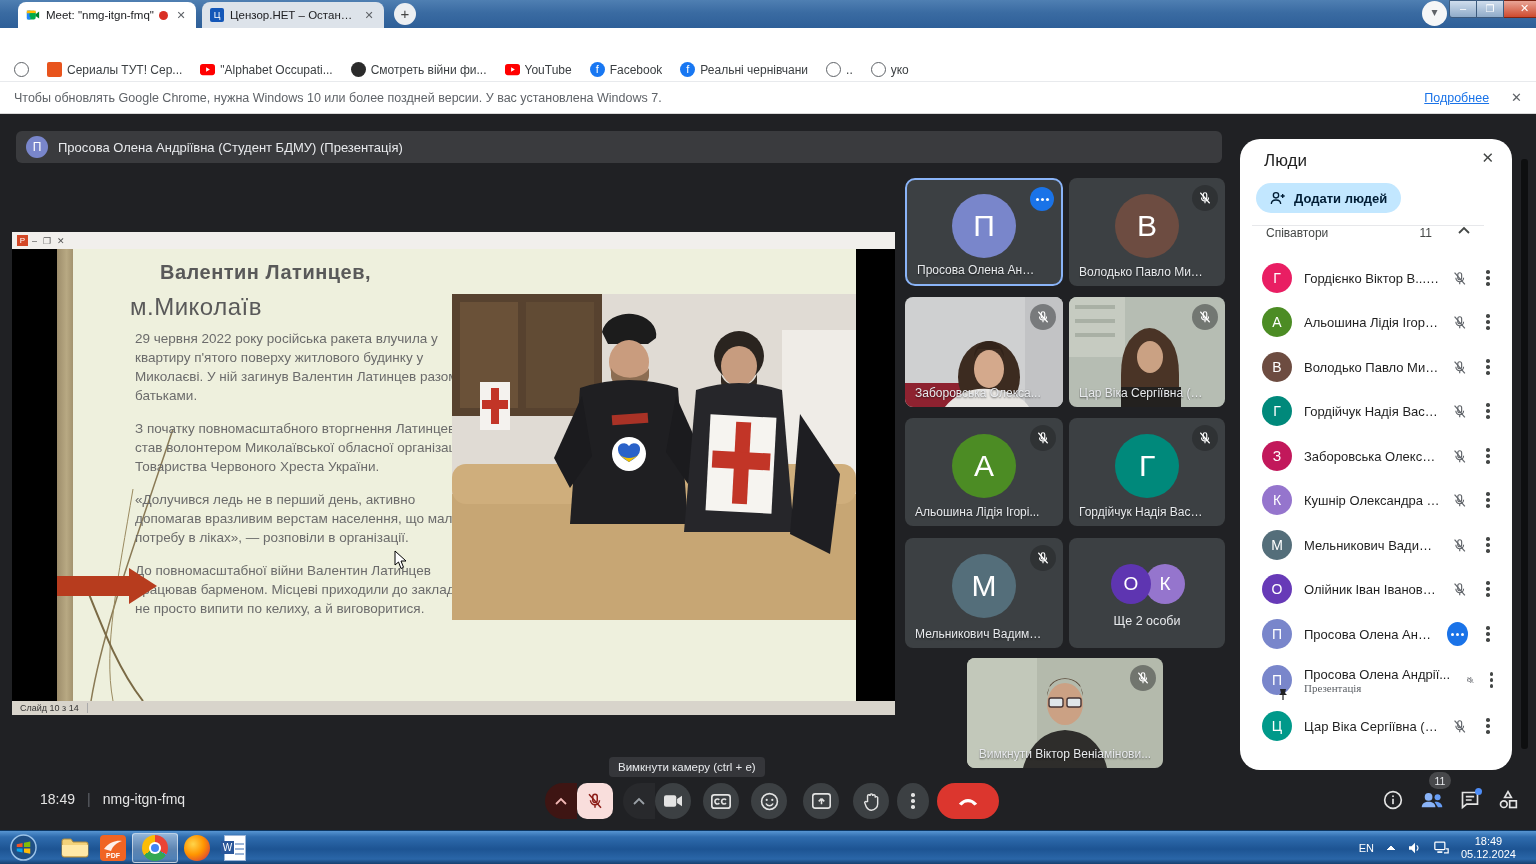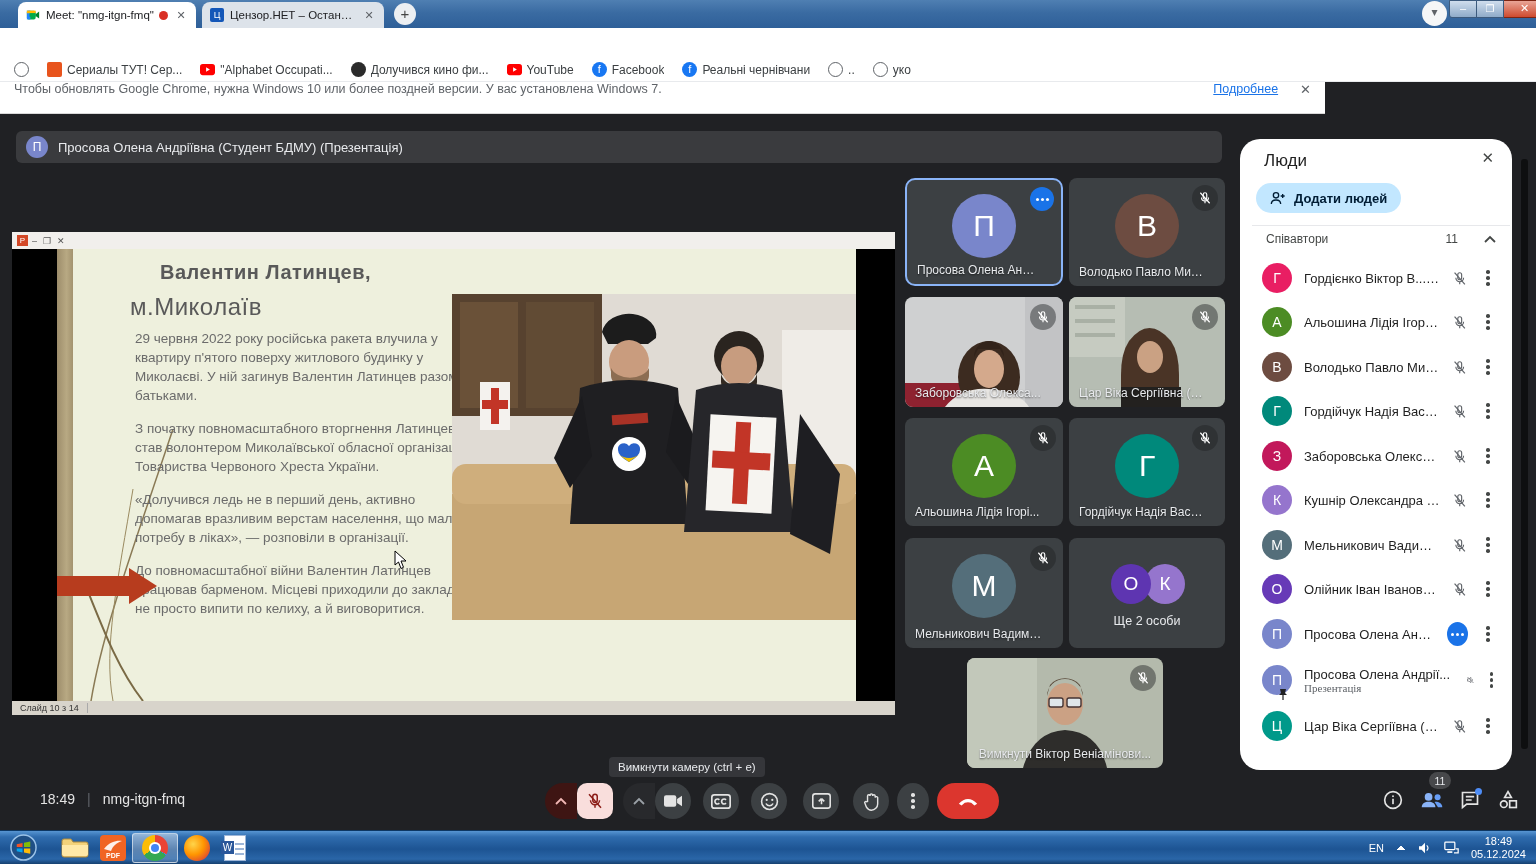--- a/index.html
+++ b/index.html
@@ -19,22 +19,22 @@
   .favicon { width:14px; height:14px; margin-right:6px; flex:none; }
   #toolbar { left:0; top:28px; width:1536px; height:30px; background:#fff; }
   .navbtn { top:33px; width:20px; height:20px; color:#5f6368; font-size:16px; text-align:center; line-height:20px; }
   #omnibox { left:136px; top:32px; width:1156px; height:23px; background:#f1f3f4; border-radius:12px;
              display:flex; align-items:center; padding:0 12px; font-size:13px; color:#202124; }
   #bookmarks { left:0; top:58px; width:1536px; height:24px; background:#fff; display:flex;
                align-items:center; gap:18px; padding-left:14px; font-size:12px; color:#3c4043;
                border-bottom:1px solid #e8eaed; }
   .bm { display:flex; align-items:center; gap:5px; white-space:nowrap; }
   .bmicon { width:15px; height:15px; border-radius:3px; display:inline-block; flex:none; }
-  #notice { left:0; top:82px; width:1325px; height:32px; background:#fff; border-bottom:1px solid #d9d9d9;
-            display:flex; align-items:flex-start; padding:0 14px; font-size:12.5px; color:#5f6368; }
+  #notice { left:0; top:82px; width:1536px; height:32px; background:#fff; border-bottom:1px solid #d9d9d9;
+            display:flex; align-items:center; padding:0 14px; font-size:12.5px; color:#5f6368; }
 
   
   #meet { left:0; top:114px; width:1536px; height:716px; background:#202124; }
   #banner { left:16px; top:17px; width:1206px; height:32px; background:#3a3b3e; border-radius:6px;
             display:flex; align-items:center; padding:0 10px; gap:10px; color:#e8eaed; font-size:13px; }
   .avatar { border-radius:50%; color:#fff; display:flex; align-items:center; justify-content:center; flex:none; }
 
   
   #ppt { left:12px; top:118px; width:883px; height:483px; background:#000; }
   #ppt-title { left:0; top:0; width:883px; height:17px; background:#f1efec; display:flex;
@@ -79,21 +79,21 @@
   .chev { position:absolute; top:8px; width:32px; height:36px; display:flex; align-items:center;
           justify-content:center; border:none; }
   #tooltip { position:absolute; left:609px; top:-18px; background:#35363a; color:#e8eaed;
              font-size:11.5px; padding:4px 9px; border-radius:4px; white-space:nowrap; }
 
   
   #taskbar { left:0; top:830px; width:1536px; height:34px;
     background:linear-gradient(180deg,#5795d2 0%,#2f6cae 18%,#1d5493 55%,#2a66a8 85%,#16406f 100%);
     border-top:1px solid #0d3763; display:flex; align-items:center; }
   .tb-slot { width:38px; height:30px; display:flex; align-items:center; justify-content:center; flex:none; }
-  #tray { margin-left:auto; display:flex; align-items:center; gap:12px; padding-right:10px;
+  #tray { margin-left:auto; display:flex; align-items:center; gap:12px; padding-right:20px;
           color:#fff; font-size:11px; }
   .ellip { white-space:nowrap; overflow:hidden; text-overflow:ellipsis; }
 </style>
 </head>
 <body>
 
 <div id="stage">
 
   <div id="titlebar" class="abs">
     <div class="tab abs" style="left:18px;width:178px;background:#fff;">
@@ -178,21 +178,21 @@
       </span>
     <span class="bm">
         <svg class="bmicon" viewBox="0 0 16 16">
           <rect width="16" height="12" y="2" rx="3" fill="#f00"></rect>
           <path d="M6.5 5.5l4 2.5-4 2.5z" fill="#fff"></path>
         </svg>
         <span class="ellip">"Alphabet Occupati...</span>
       </span>
     <span class="bm">
         <span class="bmicon" style="background:#2b2b2b;border-radius:50%;"></span>
-        <span class="ellip">Долучився кино фи...</span>
+        <span class="ellip">Смотреть війни фи...</span>
       </span>
     <span class="bm">
         <svg class="bmicon" viewBox="0 0 16 16">
           <rect width="16" height="12" y="2" rx="3" fill="#f00"></rect>
           <path d="M6.5 5.5l4 2.5-4 2.5z" fill="#fff"></path>
         </svg>
         <span class="ellip">YouTube</span>
       </span>
     <span class="bm">
         <span class="bmicon" style="background:#1877f2;border-radius:50%;color:#fff;font-size:11px;text-align:center;line-height:15px;">f</span>
@@ -421,21 +421,21 @@
       <div class="abs" style="left:24px;top:12px;font-size:17px;color:#1f1f1f;">Люди</div>
       <div class="abs" style="right:18px;top:10px;font-size:15px;color:#444746;">✕</div>
       <div class="abs" style="left:16px;top:44px;height:30px;border-radius:15px;background:#c2e7ff;display:flex;align-items:center;gap:8px;padding:0 14px;">
         <svg width="16" height="14" viewBox="0 0 24 20">
             <circle cx="9" cy="6" r="4" fill="none" stroke="#001d35" stroke-width="2"></circle>
             <path d="M2 19c0-4 3.5-6 7-6s7 2 7 6" fill="none" stroke="#001d35" stroke-width="2"></path>
             <path d="M19 4v6M16 7h6" stroke="#001d35" stroke-width="2"></path>
           </svg>
         <span style="font-size:13px;font-weight:bold;color:#001d35;">Додати людей</span>
       </div>
-      <div class="abs" style="left:12px;right:2px;top:86px;height:26px;border-top:1px solid #e7e8eb;display:flex;align-items:center;padding:0 14px;">
+      <div class="abs" style="left:12px;right:28px;top:86px;height:26px;border-top:1px solid #e7e8eb;display:flex;padding:0 14px;">
         <span style="font-size:12px;color:#444746;">Співавтори</span>
         <span style="margin-left:auto;font-size:12px;color:#444746;">11</span>
         <svg style="margin-left:26px;" width="12" height="8" viewBox="0 0 12 8">
             <path d="M1 7l5-5 5 5" fill="none" stroke="#444746" stroke-width="1.8"></path>
           </svg>
       </div>
 
       <div class="prow" style="top:117px;">
         <span class="pav" style="background: rgb(233, 30, 99);">Г</span>
         <span class="pname">Гордієнко Віктор В... (Ви)</span>

